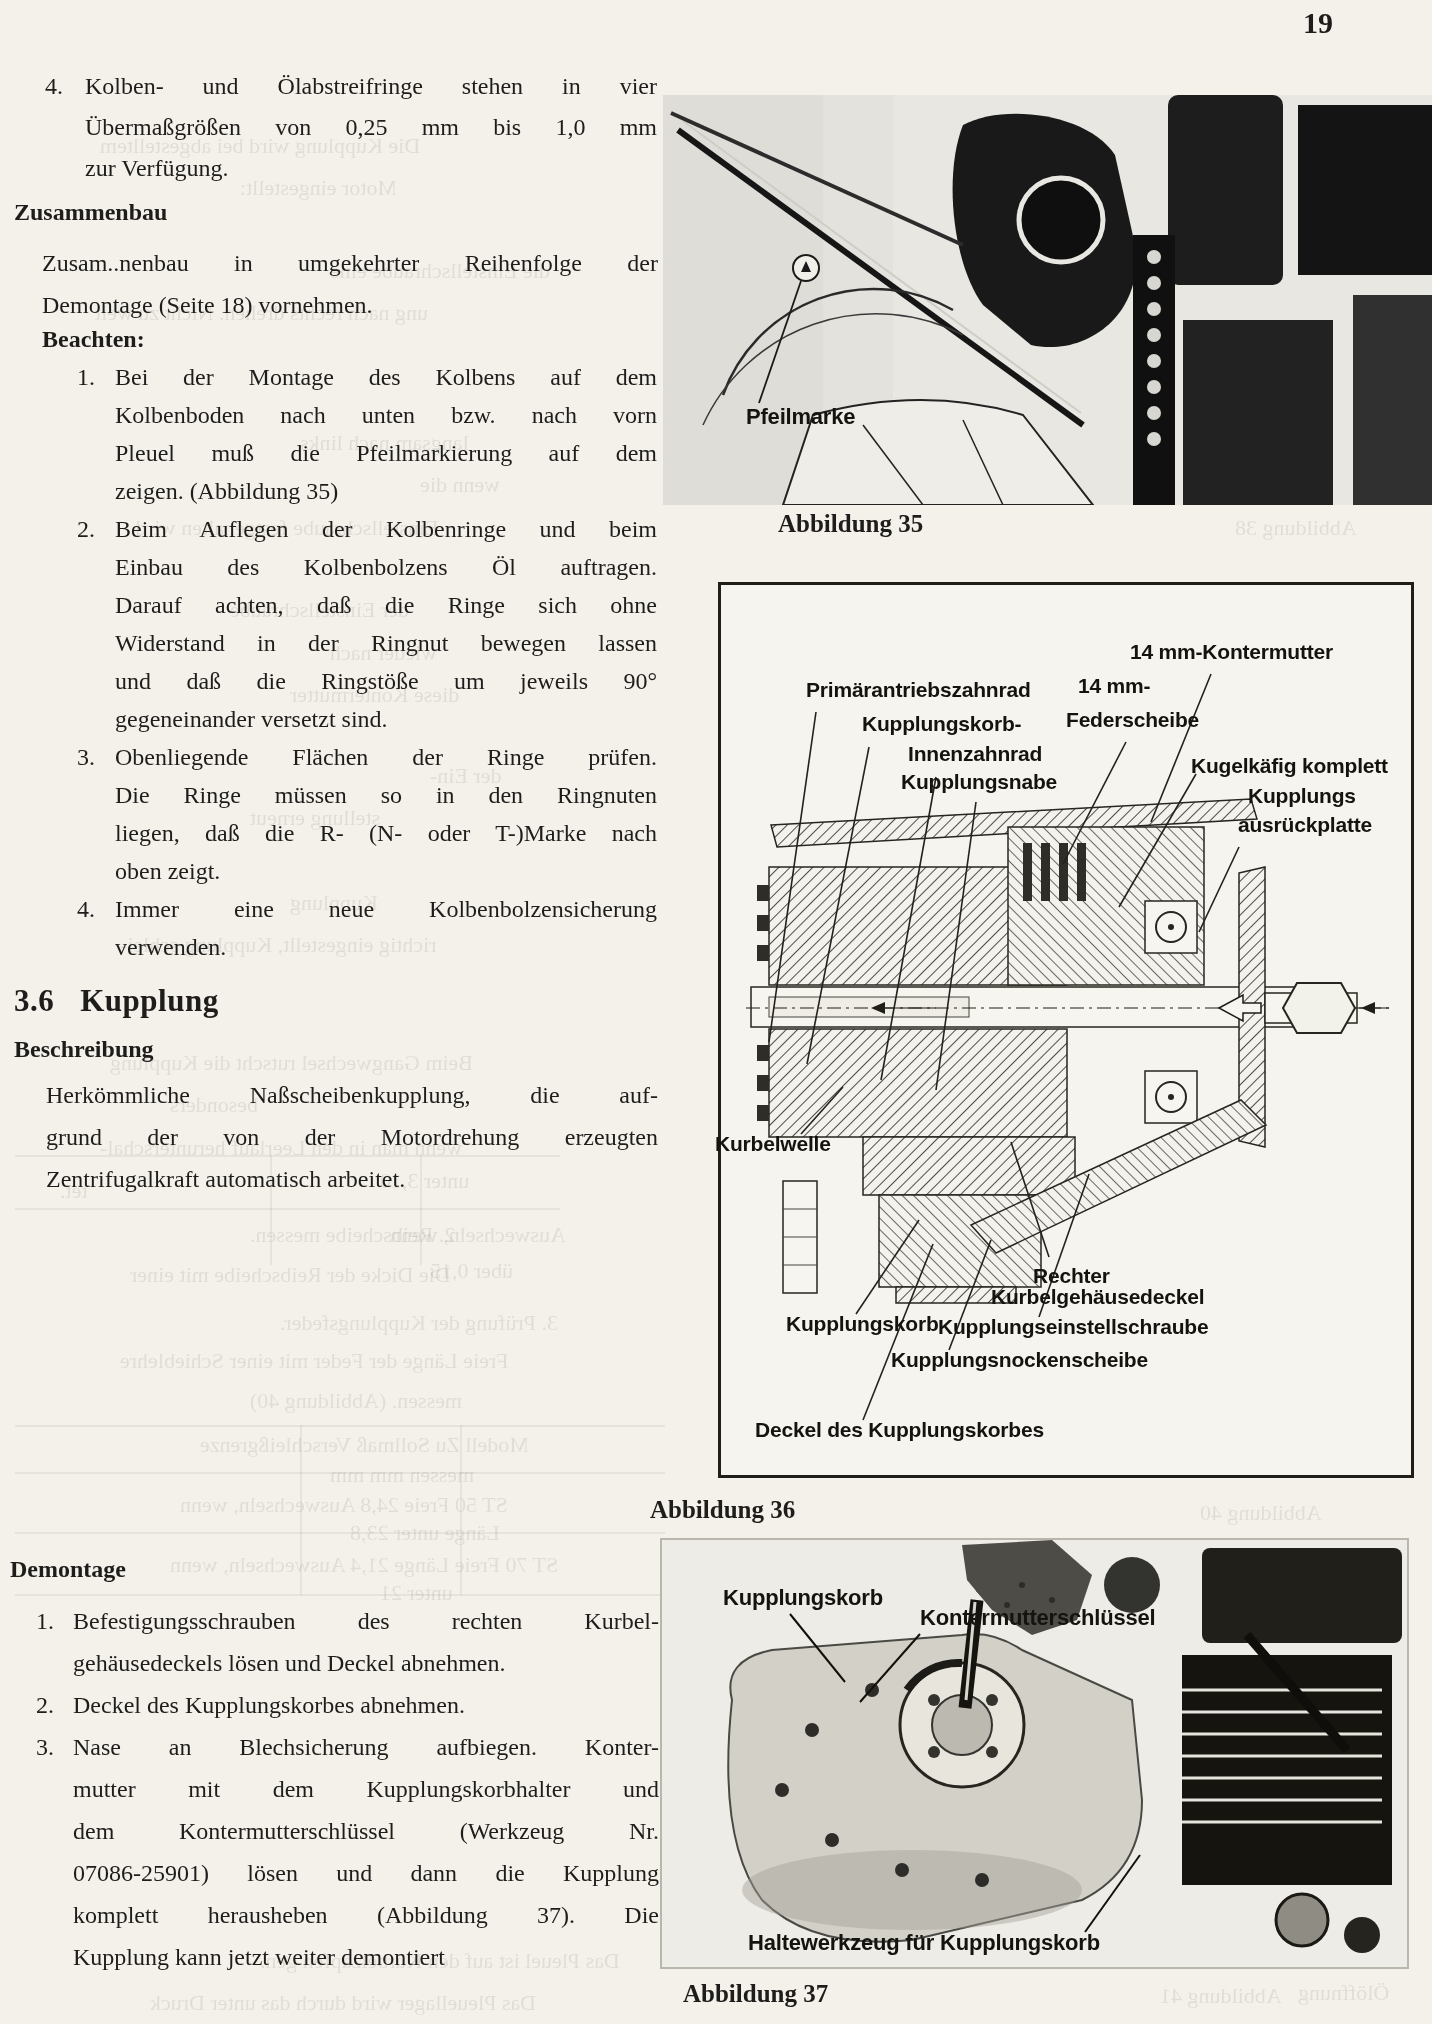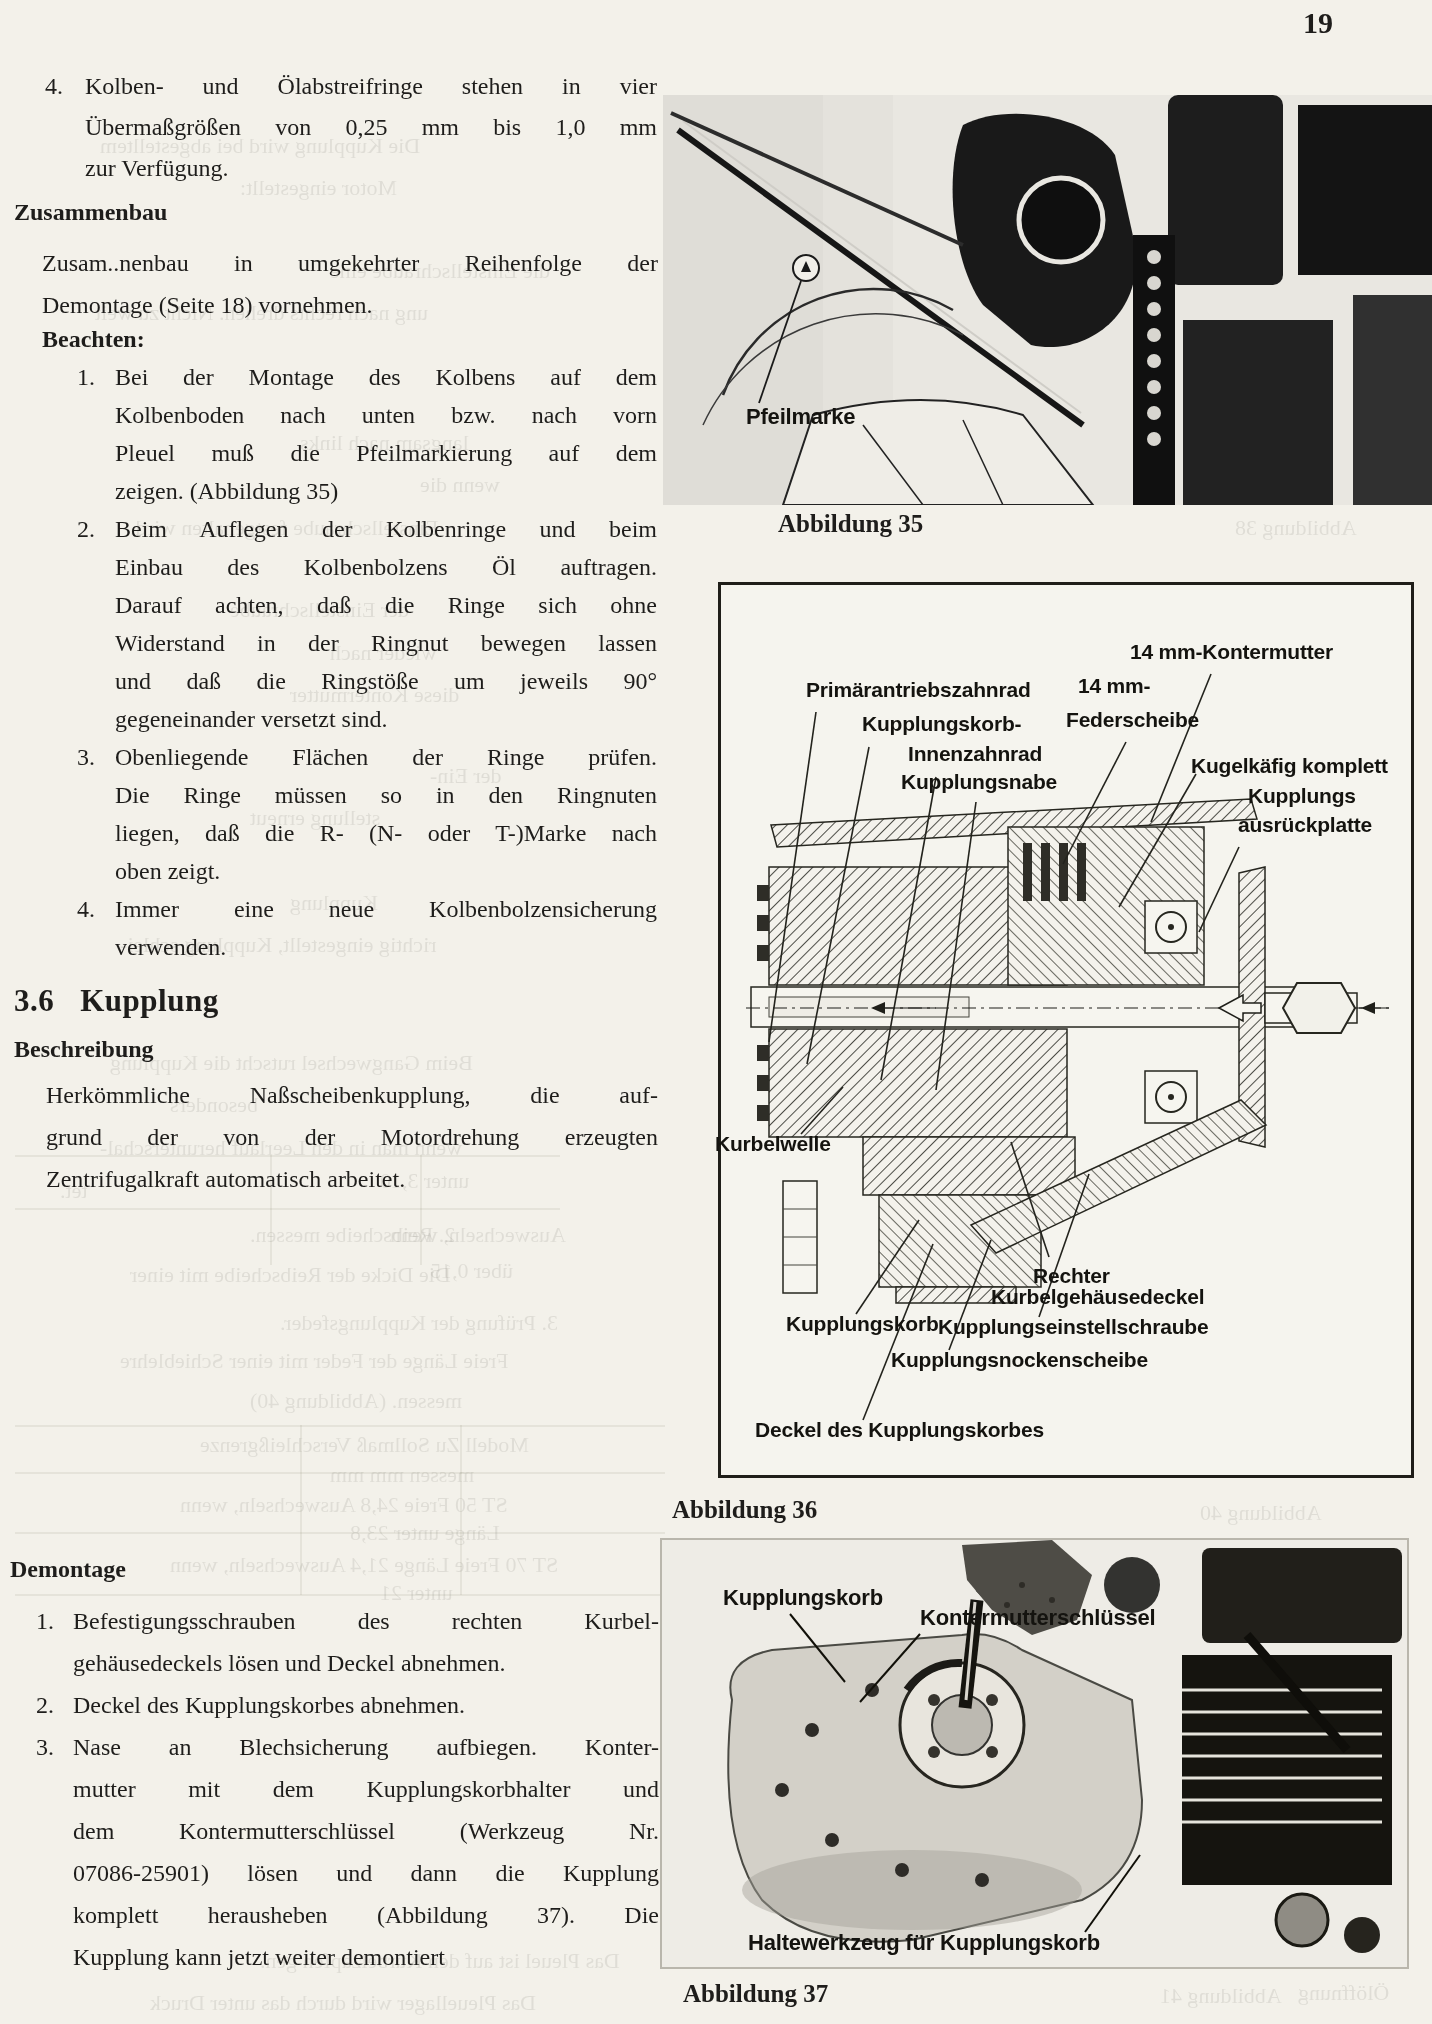--- a/index.html
+++ b/index.html
@@ -318,21 +318,21 @@
 <div class="fig-label" style="left:1191px;top:742px;margin-top:12px;">Kugelkäfig komplett</div>
 <div class="fig-label" style="left:1248px;top:784px;">Kupplungs</div>
 <div class="fig-label" style="left:1238px;top:813px;">ausrückplatte</div>
 <div class="fig-label" style="left:715px;top:1132px;">Kurbelwelle</div>
 <div class="fig-label" style="left:786px;top:1312px;">Kupplungskorb</div>
 <div class="fig-label" style="left:1033px;top:1256px;margin-top:8px;">Rechter</div>
 <div class="fig-label" style="left:991px;top:1285px;">Kurbelgehäusedeckel</div>
 <div class="fig-label" style="left:938px;top:1315px;">Kupplungseinstellschraube</div>
 <div class="fig-label" style="left:891px;top:1348px;">Kupplungsnockenscheibe</div>
 <div class="fig-label" style="left:755px;top:1418px;">Deckel des Kupplungskorbes</div>
-<div class="abs content fig-caption" style="left:672px;top:1496px;">Abbildung 36</div>
+<div class="abs content fig-caption" style="left:650px;top:1496px;">Abbildung 36</div>
 
 <div class="fig-box content" id="fig37-box" style="left:660px;top:1538px;width:745px;height:427px;">
   <svg width="745" height="427" viewBox="0 0 745 427">
     <rect x="0" y="0" width="745" height="427" fill="#eeece6"></rect>
 
     <path d="M70,160 Q60,120 110,110 L300,95 Q330,90 360,110 L470,160 L480,260 Q480,330 420,360 L250,400 Q150,410 100,360 Q55,300 70,160 Z" fill="#d3d0c8" stroke="#4a4a44" stroke-width="2"></path>
     <ellipse cx="250" cy="350" rx="170" ry="40" fill="#a29f97" opacity="0.45"></ellipse>
     <circle cx="150" cy="190" r="7" fill="#2e2c28"></circle>
       <circle cx="120" cy="250" r="7" fill="#2e2c28"></circle>
     <circle cx="170" cy="300" r="7" fill="#2e2c28"></circle>

